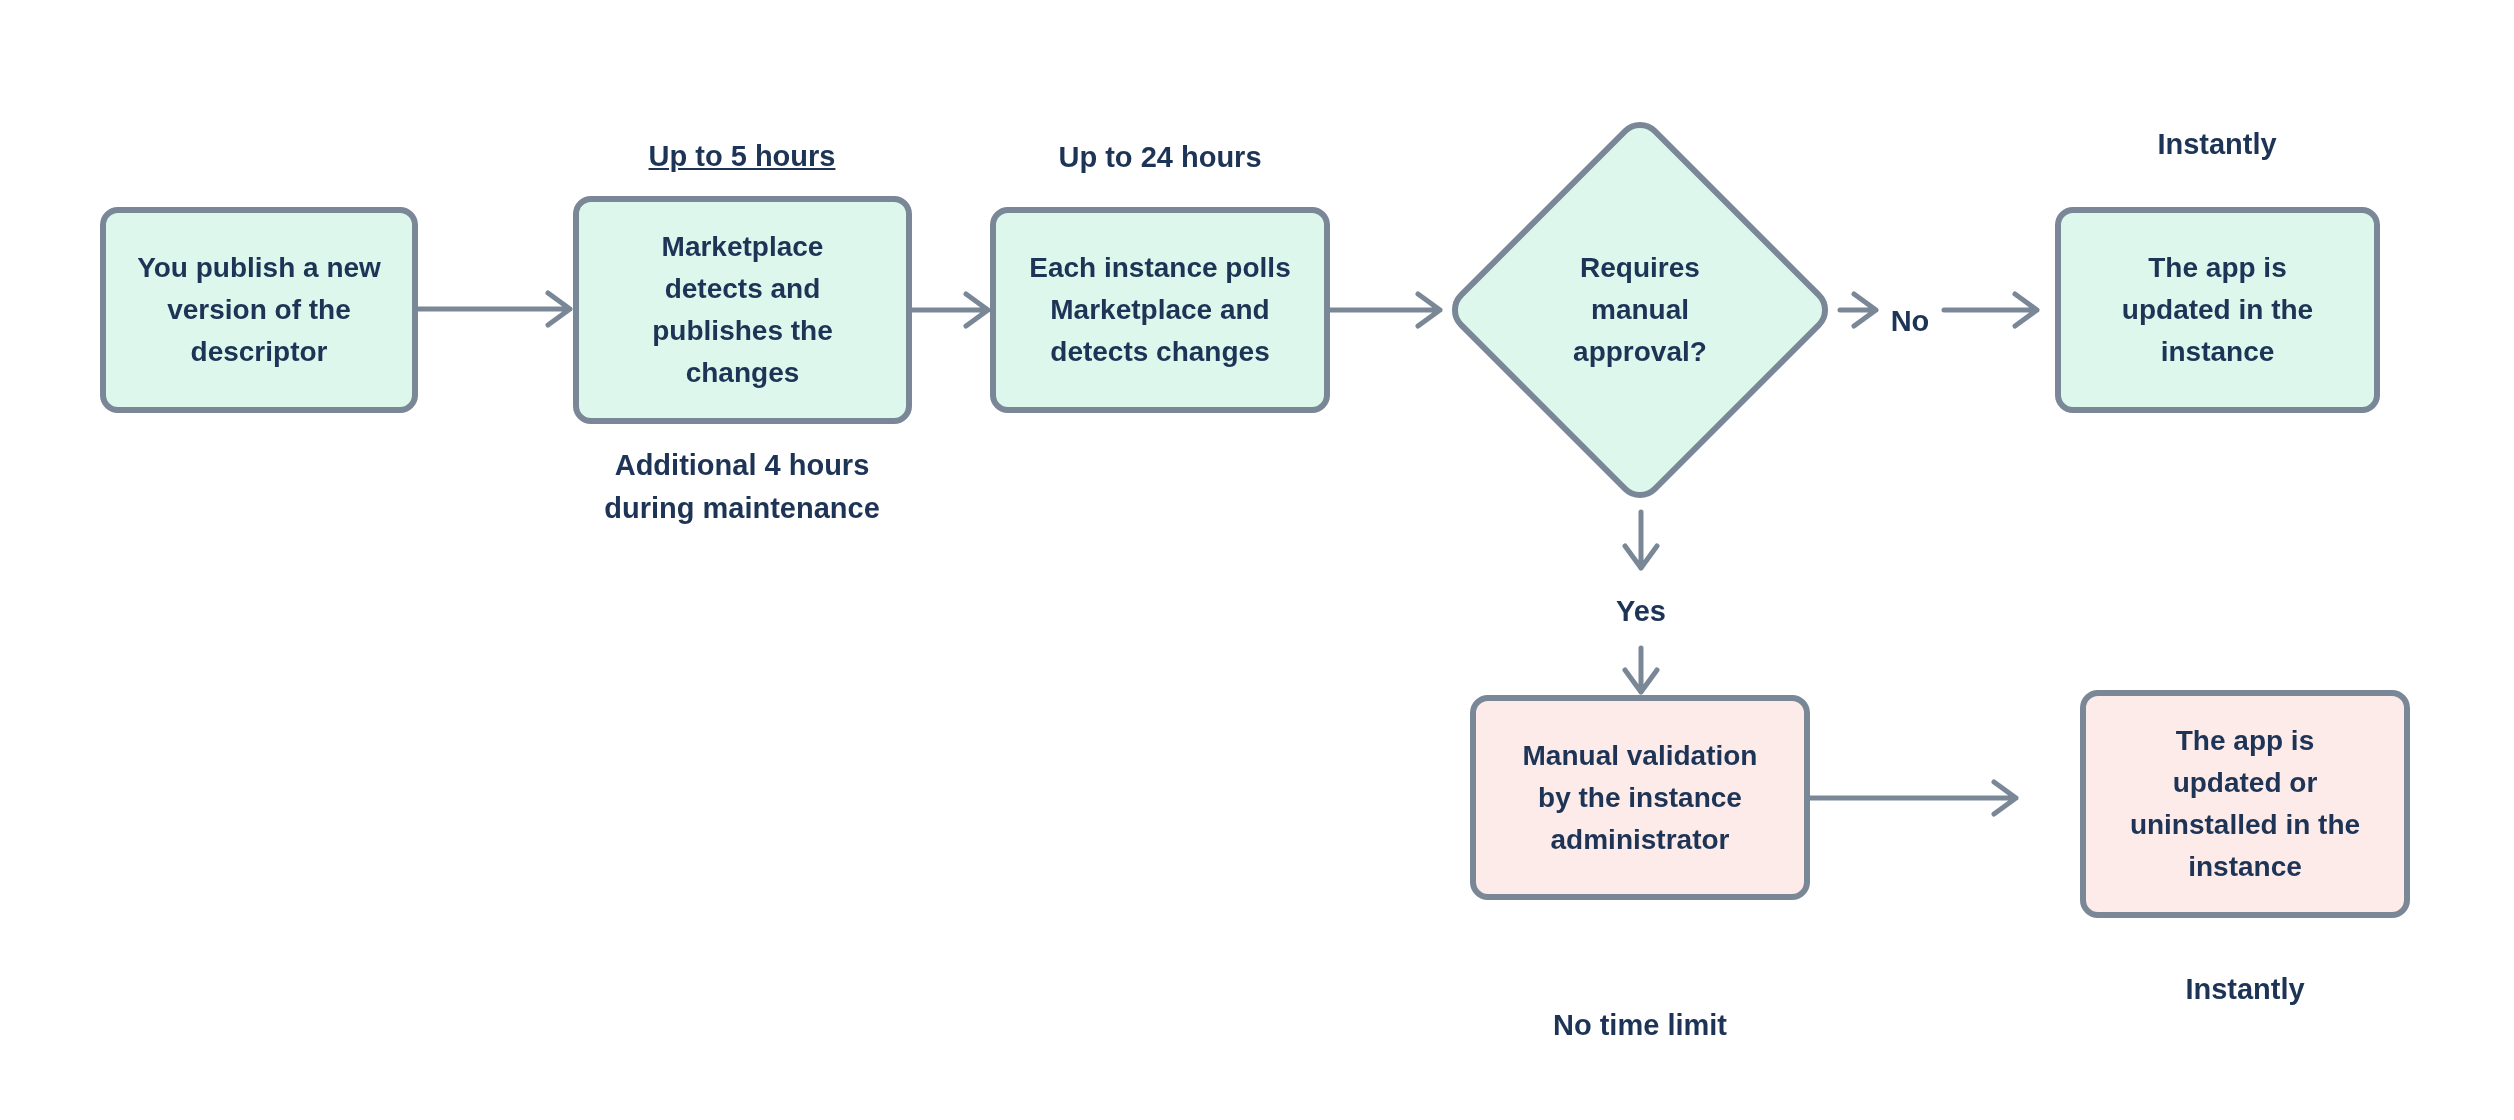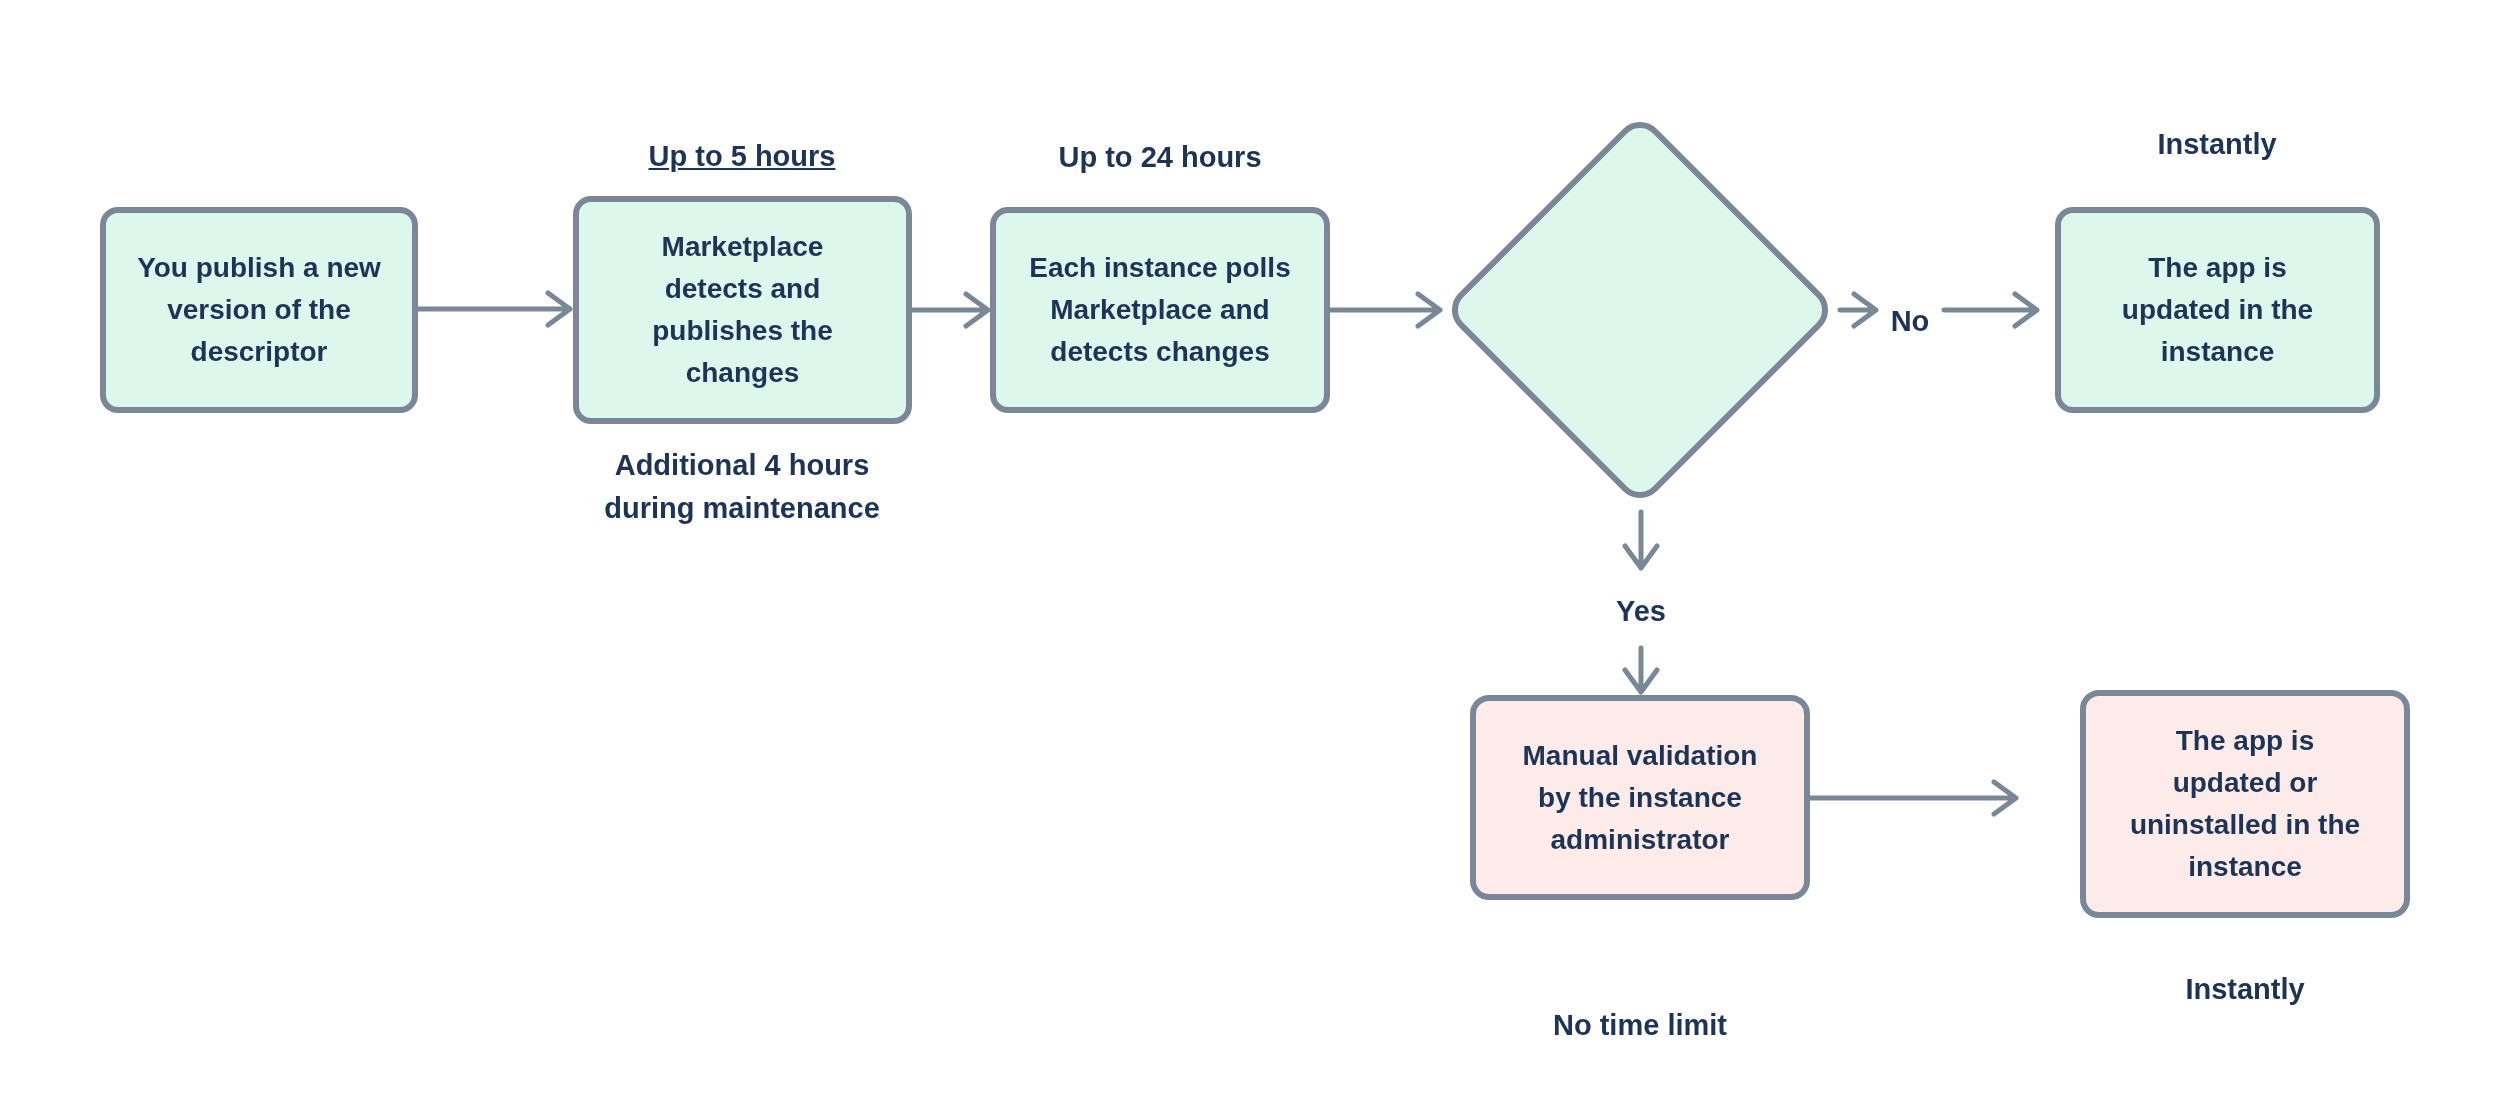--- a/index.html
+++ b/index.html
@@ -43,21 +43,21 @@
     align-items:center;
     justify-content:center;
     text-align:center;
     font-weight:bold;
     font-size:28px;
     line-height:42px;
     color:var(--text);
     white-space:pre-line;
   }
   .node.green{background:var(--node-fill-green);}
-  .node.pink{background:var(--node-fill-pink);border-radius:19px;}
+  .node.pink{background:var(--node-fill-pink);}
   .diamond{
     position:absolute;
     box-sizing:border-box;
     width:280px;height:280px;
     border:6px solid var(--node-border);
     border-radius:24px;
     background:var(--node-fill-green);
     transform:rotate(45deg);
   }
   .diamond-label{
@@ -112,20 +112,23 @@
   <div class="ann" style="left:742px;top:444px;">Additional 4 hours
 during maintenance</div>
 
   <div class="ann" style="left:1160px;top:136px;">Up to 24 hours</div>
 
   <div class="node green" style="left:990px;top:207px;width:340px;height:206px;padding:0 12px;">Each instance polls
 Marketplace and
 detects changes</div>
 
   <div class="diamond" style="left:1500px;top:170px;"></div>
+  <div class="diamond-label" style="left:1640px;top:247px;">Requires
+manual
+approval?</div>
 
   <div class="ann" style="left:1910px;top:300px;">No</div>
 
   <div class="ann" style="left:2217px;top:123px;">Instantly</div>
 
   <div class="node green" style="left:2055px;top:207px;width:325px;height:206px;padding:0 50px;">The app is
 updated in the
 instance</div>
 
   <div class="ann" style="left:1641px;top:590px;">Yes</div>

